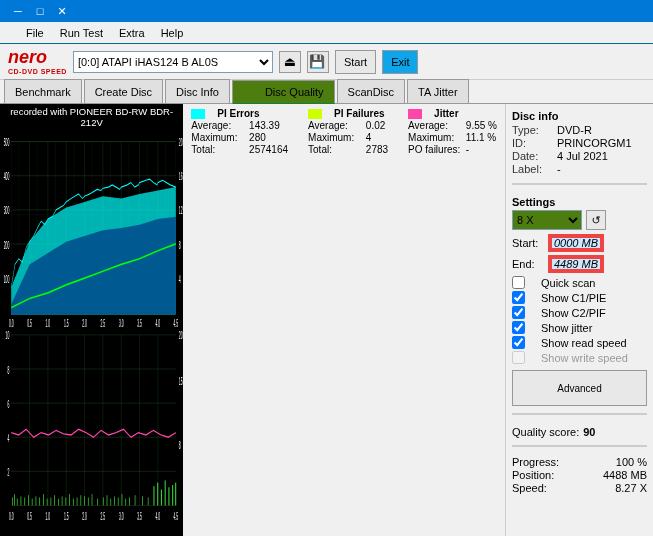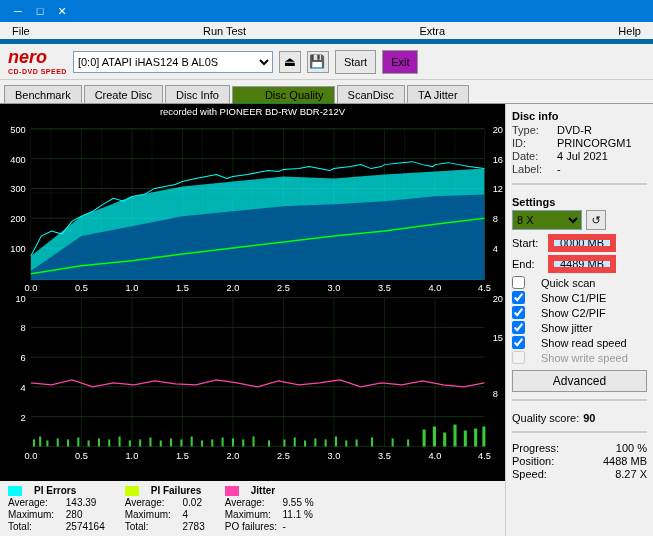--- a/index.html
+++ b/index.html
@@ -5,60 +5,60 @@
     * { margin: 0; padding: 0; box-sizing: border-box; }
     body { width: 653px; height: 536px; font-family: 'Segoe UI', Tahoma, sans-serif; font-size: 11px; background: #f0f0f0; overflow: hidden; }
 
     
     .title-bar { background: #0078d7; color: white; height: 22px; display: flex; align-items: center; justify-content: space-between; padding: 0 8px; font-size: 11px; }
     .title-bar-title { display: flex; align-items: center; gap: 4px; }
     .title-bar-controls { display: flex; gap: 2px; }
     .title-bar-btn { background: transparent; border: none; color: white; width: 20px; height: 20px; cursor: pointer; font-size: 11px; display: flex; align-items: center; justify-content: center; }
 
     
-    .menu-bar { background: #f0f0f0; height: 22px; display: flex; align-items: center; padding: 0 4px; border-bottom: 5px solid #0369a1; justify-content: space-between; }
+    .menu-bar { background: #f0f0f0; height: 22px; display: flex; align-items: center; padding: 0 18px; border-bottom: 1px solid #0369a1; }
     .menu-item { padding: 2px 8px; cursor: pointer; font-size: 11px; }
 
     
     .toolbar { background: #f0f0f0; height: 36px; display: flex; align-items: center; padding: 0 8px; gap: 6px; border-bottom: 1px solid #ccc; }
     .drive-select { height: 22px; font-size: 11px; min-width: 200px; border: 1px solid #7a9eb5; background: white; }
-    .toolbar-btn { height: 24px; padding: 0 8px; font-size: 11px; background: #a21caf; border: 1px solid #999; cursor: pointer; }
+    .toolbar-btn { height: 24px; padding: 0 8px; font-size: 11px; background: #0ea5e9; border: 1px solid #999; cursor: pointer; }
     .toolbar-btn.start { background: #e8e8e8; }
     .toolbar-icon { width: 22px; height: 22px; border: 1px solid #999; background: #e8e8e8; cursor: pointer; display: flex; align-items: center; justify-content: center; font-size: 13px; }
 
     
     .tabs { background: #f0f0f0; height: 24px; display: flex; align-items: flex-end; padding: 0 4px; border-bottom: 1px solid #999; }
-    .tab { padding: 3px 10px; font-size: 11px; cursor: pointer; border: 1px solid #999; border-bottom: none; background: #e0e0e0; margin-right: 2px; height: 18px; display: flex; align-items: center; }
+    .tab { padding: 3px 10px; font-size: 11px; cursor: pointer; border: 1px solid #999; border-bottom: none; background: #e0e0e0; margin-right: 2px; height: 24px; display: flex; align-items: center; }
     .tab.active { background: #4d7c0f; border-bottom: 1px solid #15803d; margin-bottom: -1px; z-index: 1; padding-left: 32px; }
 
     
     .main { display: flex; height: calc(536px - 22px - 22px - 36px - 24px); }
 
     
     .right-panel { width: 148px; background: #f0f0f0; border-left: 1px solid #ccc; padding: 6px; display: flex; flex-direction: column; gap: 4px; overflow-y: auto; }
 
     .section-title { font-weight: bold; font-size: 11px; margin-bottom: 2px; }
     .info-row { display: flex; font-size: 11px; margin-bottom: 1px; }
     .info-label { width: 45px; color: #333; }
     .info-value { color: #000; }
 
     .settings-section { margin-top: 4px; }
     .speed-row { display: flex; align-items: center; gap: 4px; margin-bottom: 4px; }
     .speed-select { height: 20px; font-size: 11px; width: 70px; border: 1px solid #7a9eb5; background: #4d7c0f; }
     .refresh-btn { width: 20px; height: 20px; font-size: 11px; border: 1px solid #999; background: #e8e8e8; cursor: pointer; display: flex; align-items: center; justify-content: center; }
 
     .input-row { display: flex; align-items: center; margin-bottom: 3px; gap: 4px; }
     .input-label { font-size: 11px; width: 32px; }
-    .input-field { height: 18px; font-size: 11px; width: 68px; border: 6px solid #ef4444; background: #cce8ff; padding: 0 2px; text-align: center; }
+    .input-field { height: 18px; font-size: 11px; width: 56px; border: 4px solid #ef4444; background: #cce8ff; padding: 0 2px; text-align: center; font-style: italic; }
 
     .checkbox-row { display: flex; align-items: center; gap: 16px; margin-bottom: 2px; }
     .checkbox-row input[type=checkbox] { margin: 0; }
     .checkbox-label { font-size: 11px; }
 
-    .advanced-btn { width: 100%; height: 22px; font-size: 12px; background: #e8e8e8; border: 1px solid #999; cursor: pointer; margin-top: 4px; }
+    .advanced-btn { width: 100%; height: 36px; font-size: 10px; background: #e8e8e8; border: 1px solid #999; cursor: pointer; margin-top: 4px; }
 
     .quality-row { display: flex; align-items: center; gap: 4px; margin-top: 4px; }
     .quality-label { font-size: 11px; }
     .quality-value { font-size: 11px; font-weight: bold; }
 
     .progress-section { margin-top: 2px; font-size: 11px; }
     .progress-row { display: flex; justify-content: space-between; margin-bottom: 1px; }
 
     
     .legend-area { background: #f0f0f0; padding: 4px 8px; display: flex; gap: 20px; font-size: 10px; }
@@ -105,21 +105,21 @@
   <div class="tab">Benchmark</div>
   <div class="tab">Create Disc</div>
   <div class="tab">Disc Info</div>
   <div class="tab active">Disc Quality</div>
   <div class="tab">ScanDisc</div>
   <div class="tab">TA Jitter</div>
 </div>
 
 <div class="main">
 
-  <div style="flex:1;display:flex;flex-direction:column;overflow:hidden;">
+  <div style="flex:1;display:flex;flex-direction:row;overflow:hidden;">
 
     <div style="flex:1;background:black;position:relative;overflow:hidden;">
       
       <div style="color:white;font-size:9.5px;text-align:center;padding-top:2px;">recorded with PIONEER  BD-RW  BDR-212V</div>
 
       
       <svg width="100%" height="100%" viewBox="0 0 490 380" preserveAspectRatio="none">
 
         <defs>
           <pattern id="grid" width="49" height="76" patternUnits="userSpaceOnUse">

